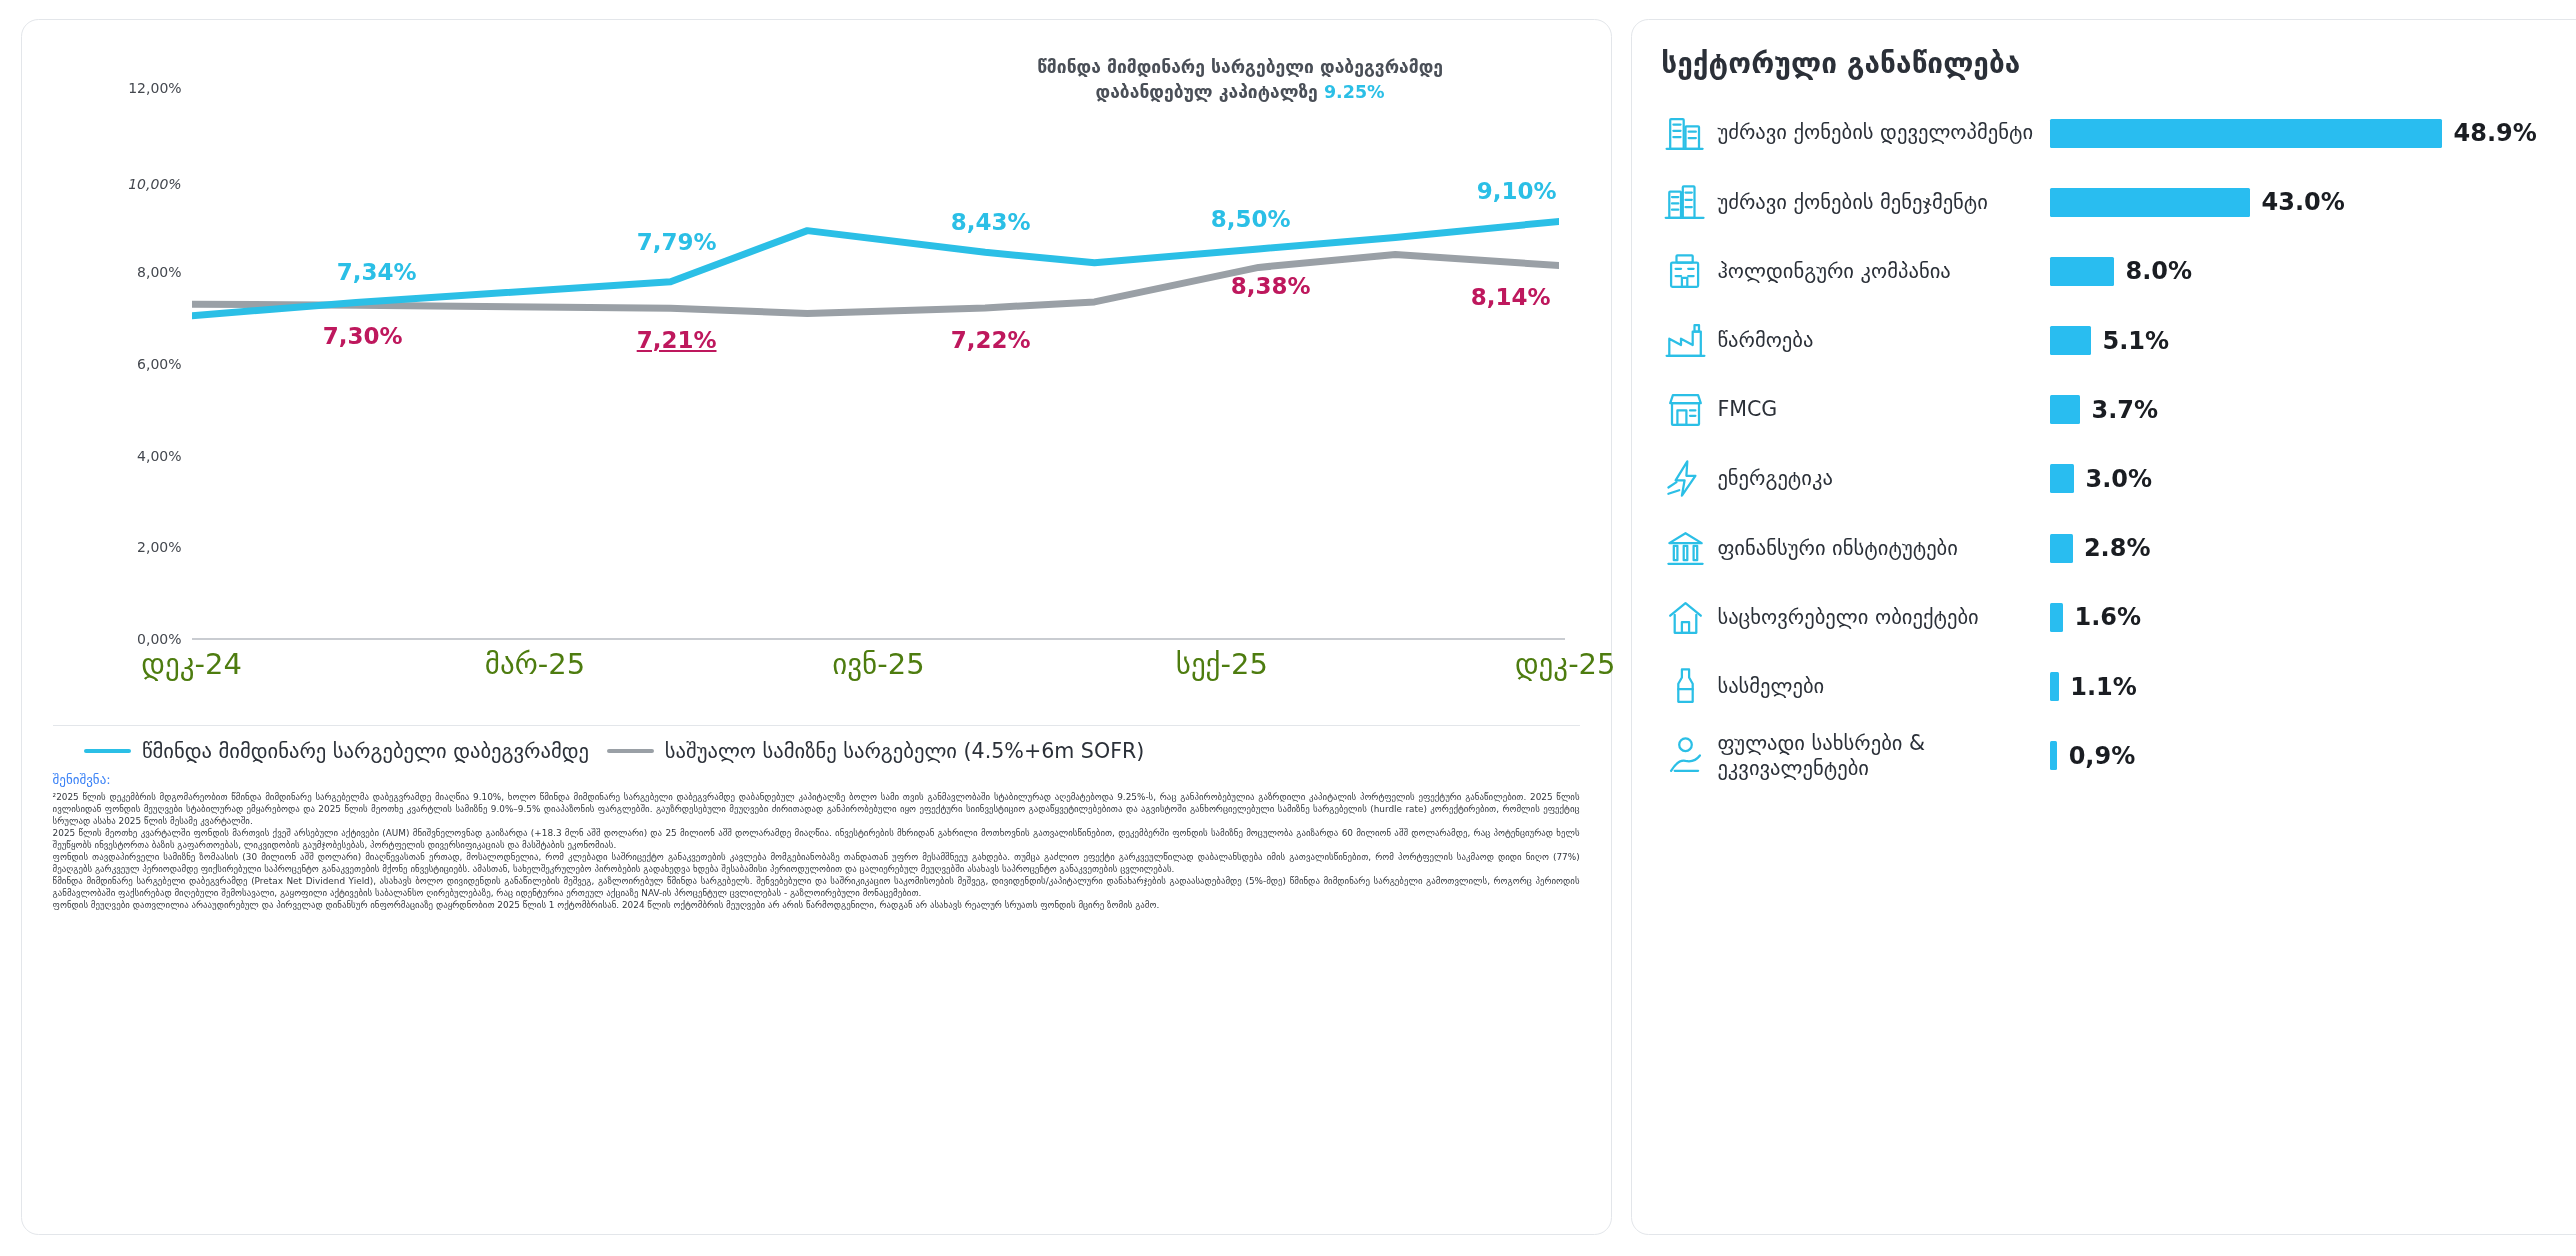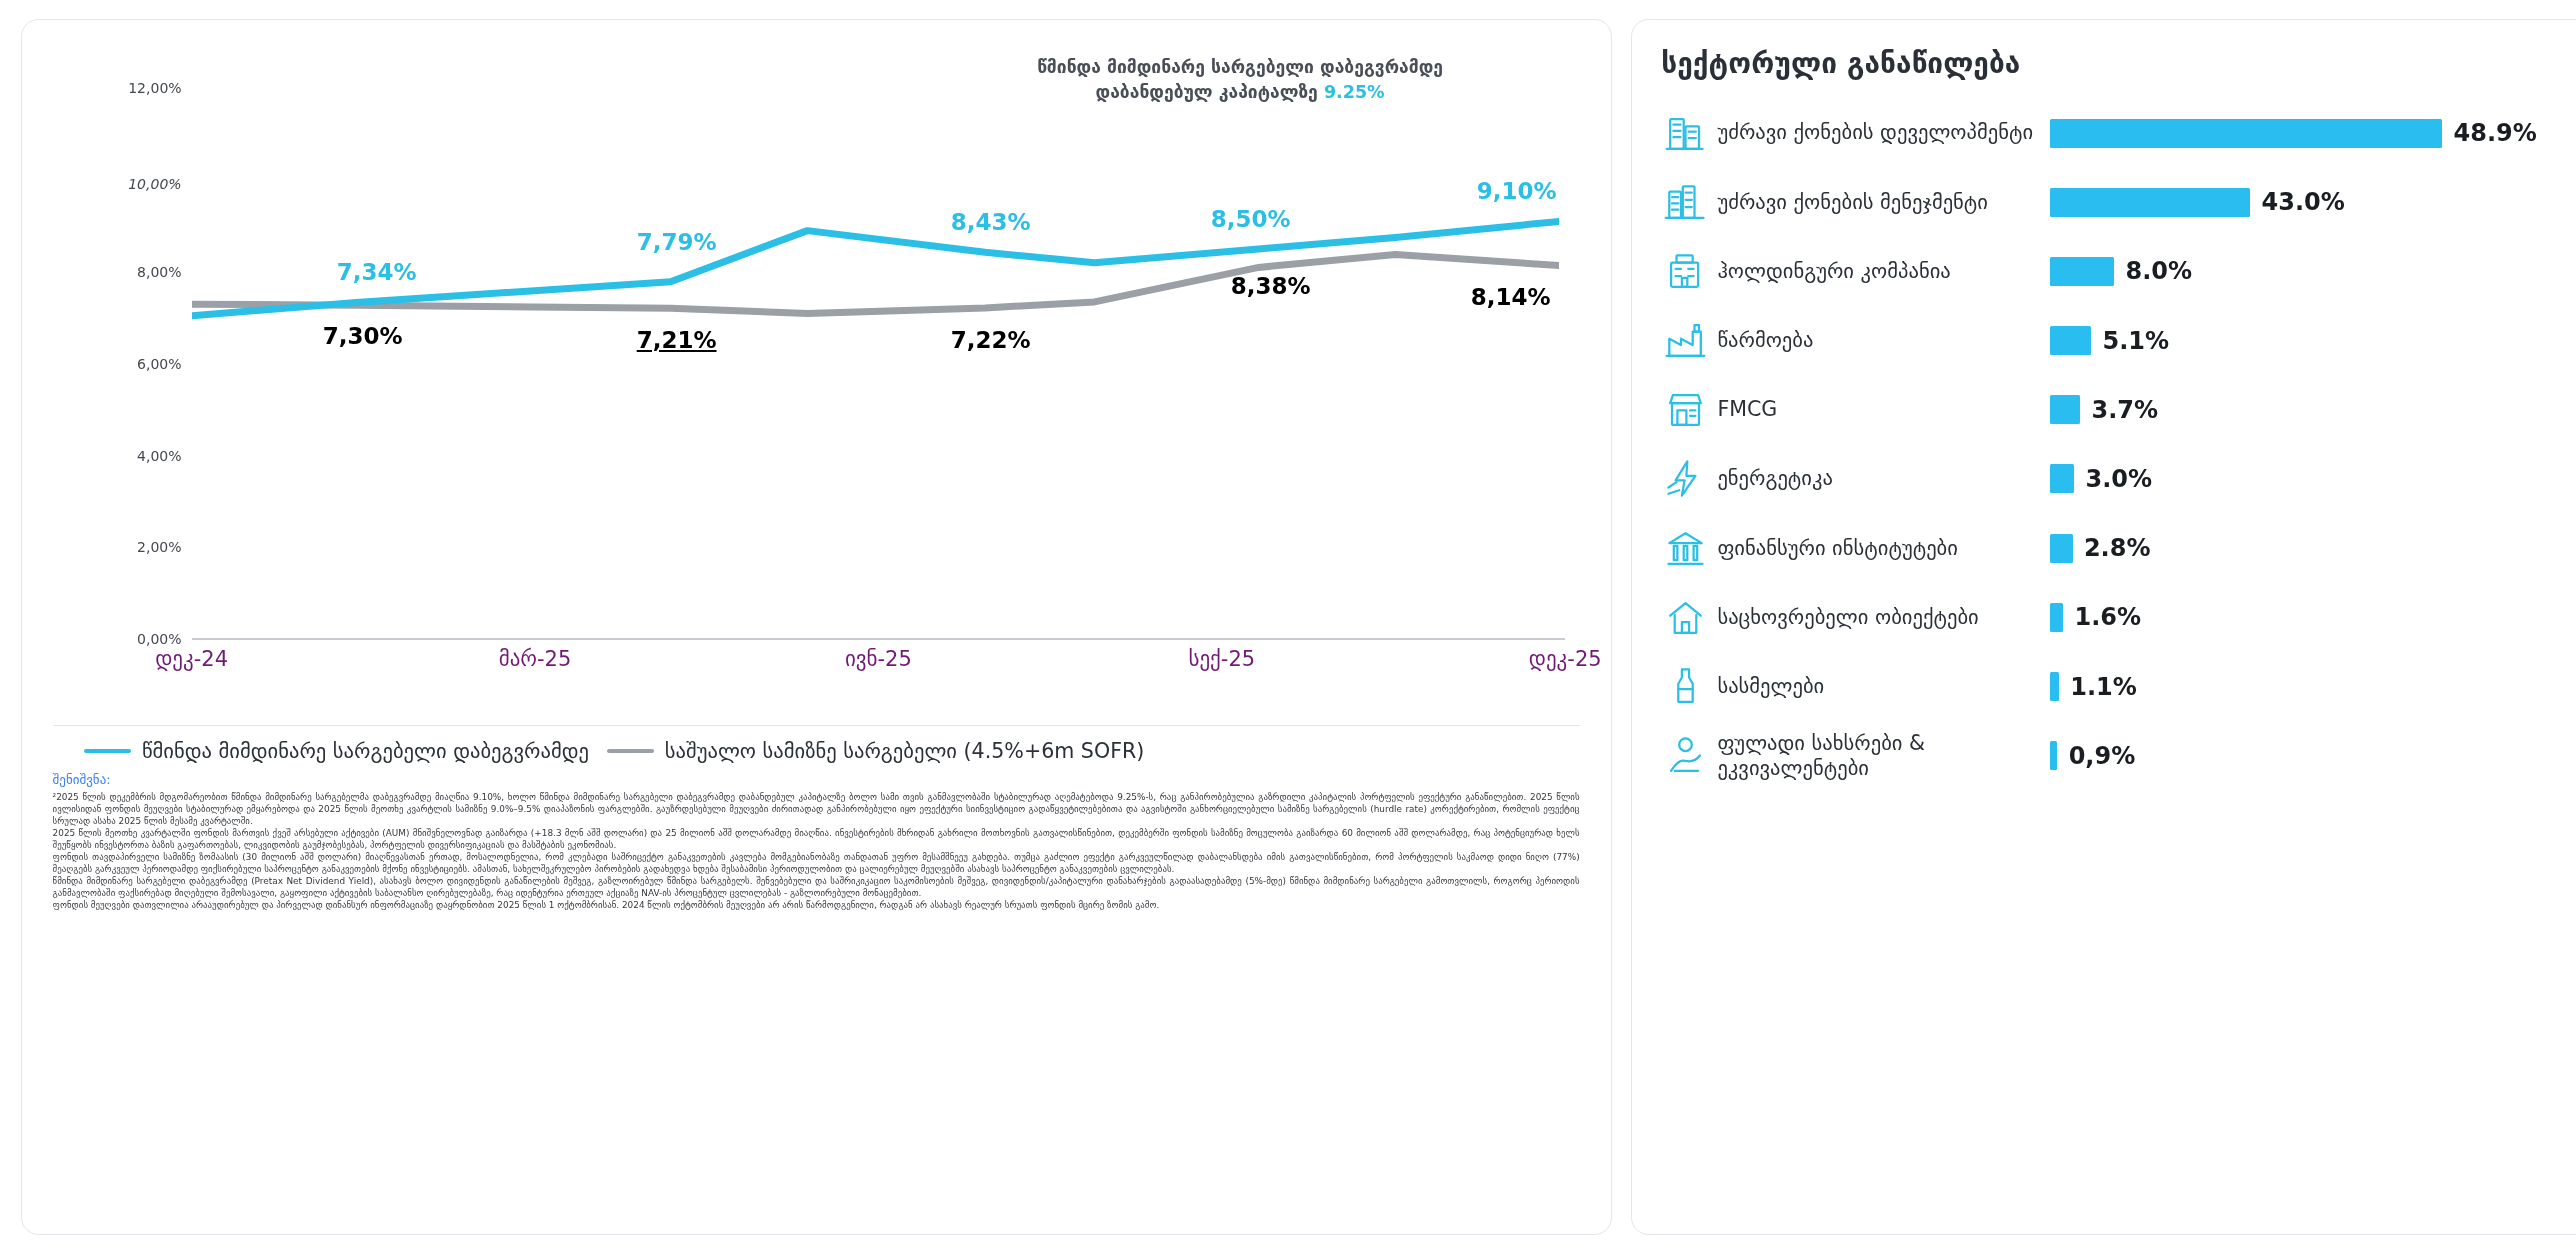--- a/index.html
+++ b/index.html
@@ -78,22 +78,22 @@
   .xticks {
     position: absolute;
     left: 139px;
     right: 14.4px;
     bottom: 44px;
     height: 31px;
   }
   .xtick {
     position: absolute;
     transform: translateX(-50%);
-    font-size: 21px;
-    color: #701a75;
+    font-size: 29px;
+    color: #4d7c0f;
     white-space: nowrap;
   }
   .callout {
     position: absolute;
     right: 82px;
     top: 3.1px;
     text-align: center;
     font-size: 17.5px;
     line-height: 1.45;
     color: #4a4f57;
@@ -102,21 +102,21 @@
   }
   .callout .hl { color: #2bbfe6; font-weight: bold; }
   .dlabel {
     position: absolute;
     transform: translate(-50%, -50%);
     font-size: 23px;
     font-weight: bold;
     white-space: nowrap;
   }
   .dlabel.blue { color: #2bbfe6; }
-  .dlabel.gray { color: #000000; }
+  .dlabel.gray { color: #be185d; }
 
   .legend {
     display: flex;
     align-items: center;
     gap: 17.5px;
     margin-top: 3.1px;
     padding-left: 31px;
     border-top: 1.5px solid #e3e6ea;
     padding-top: 13.4px;
   }

